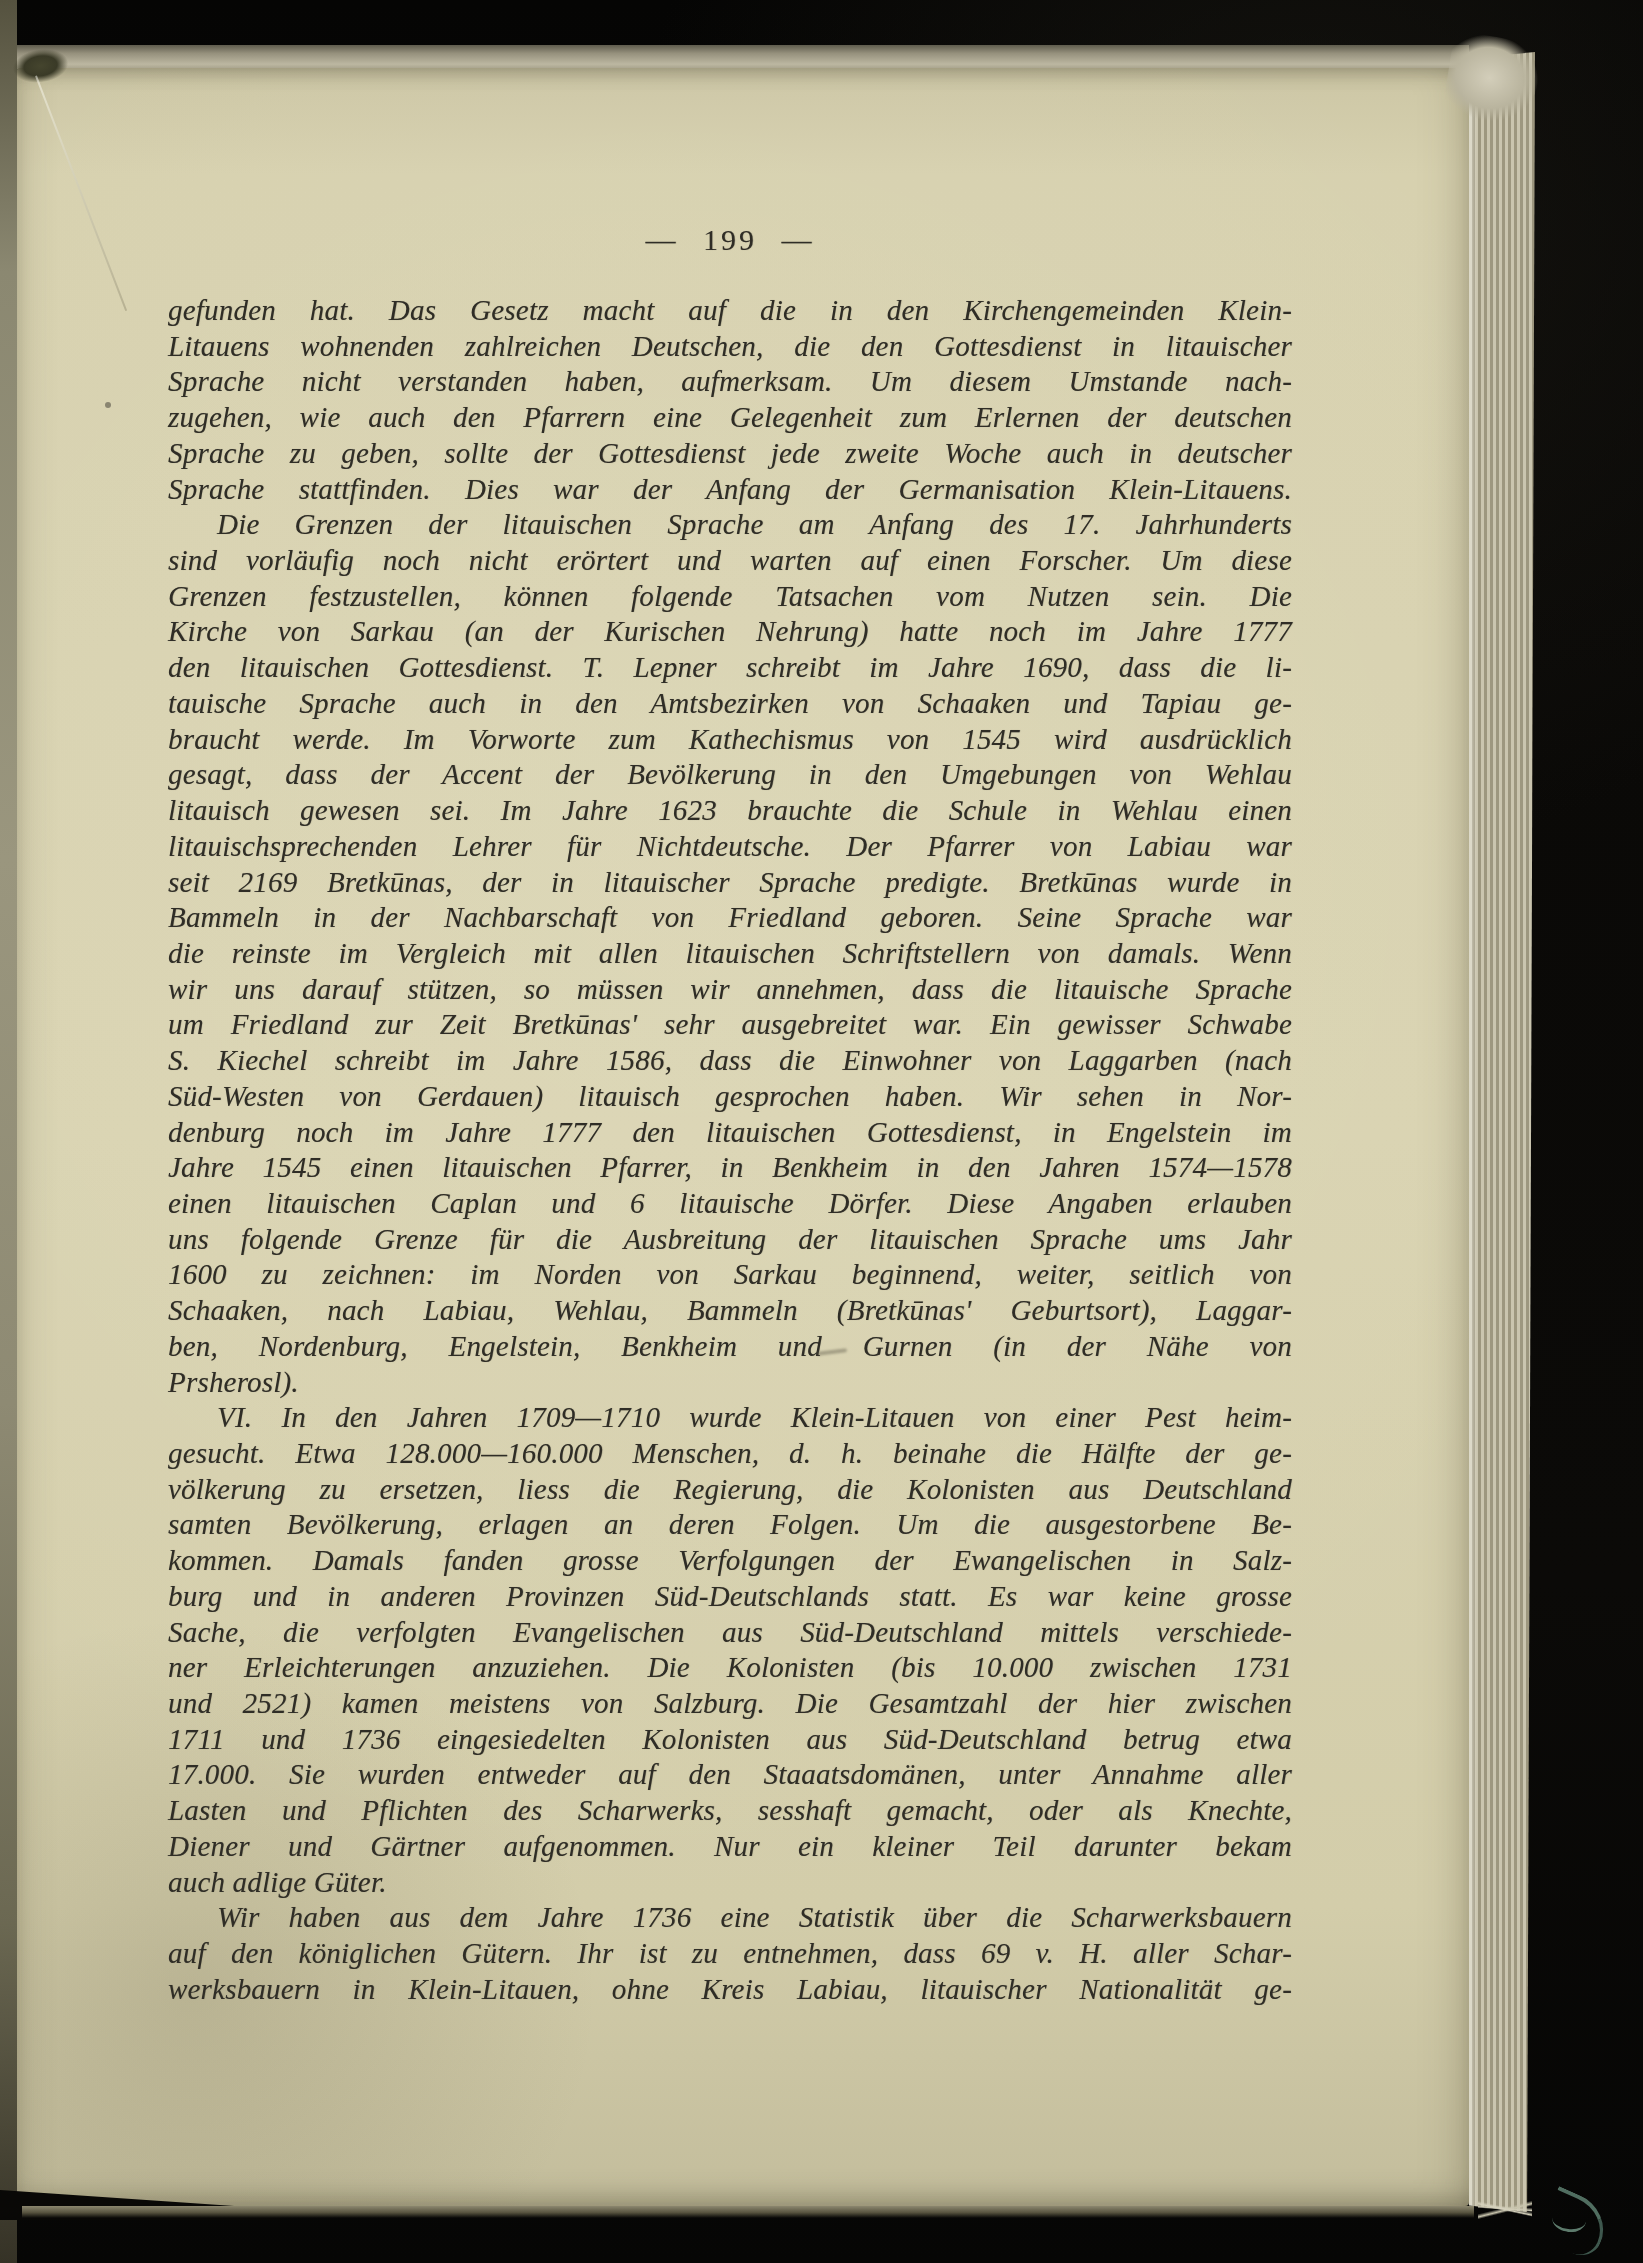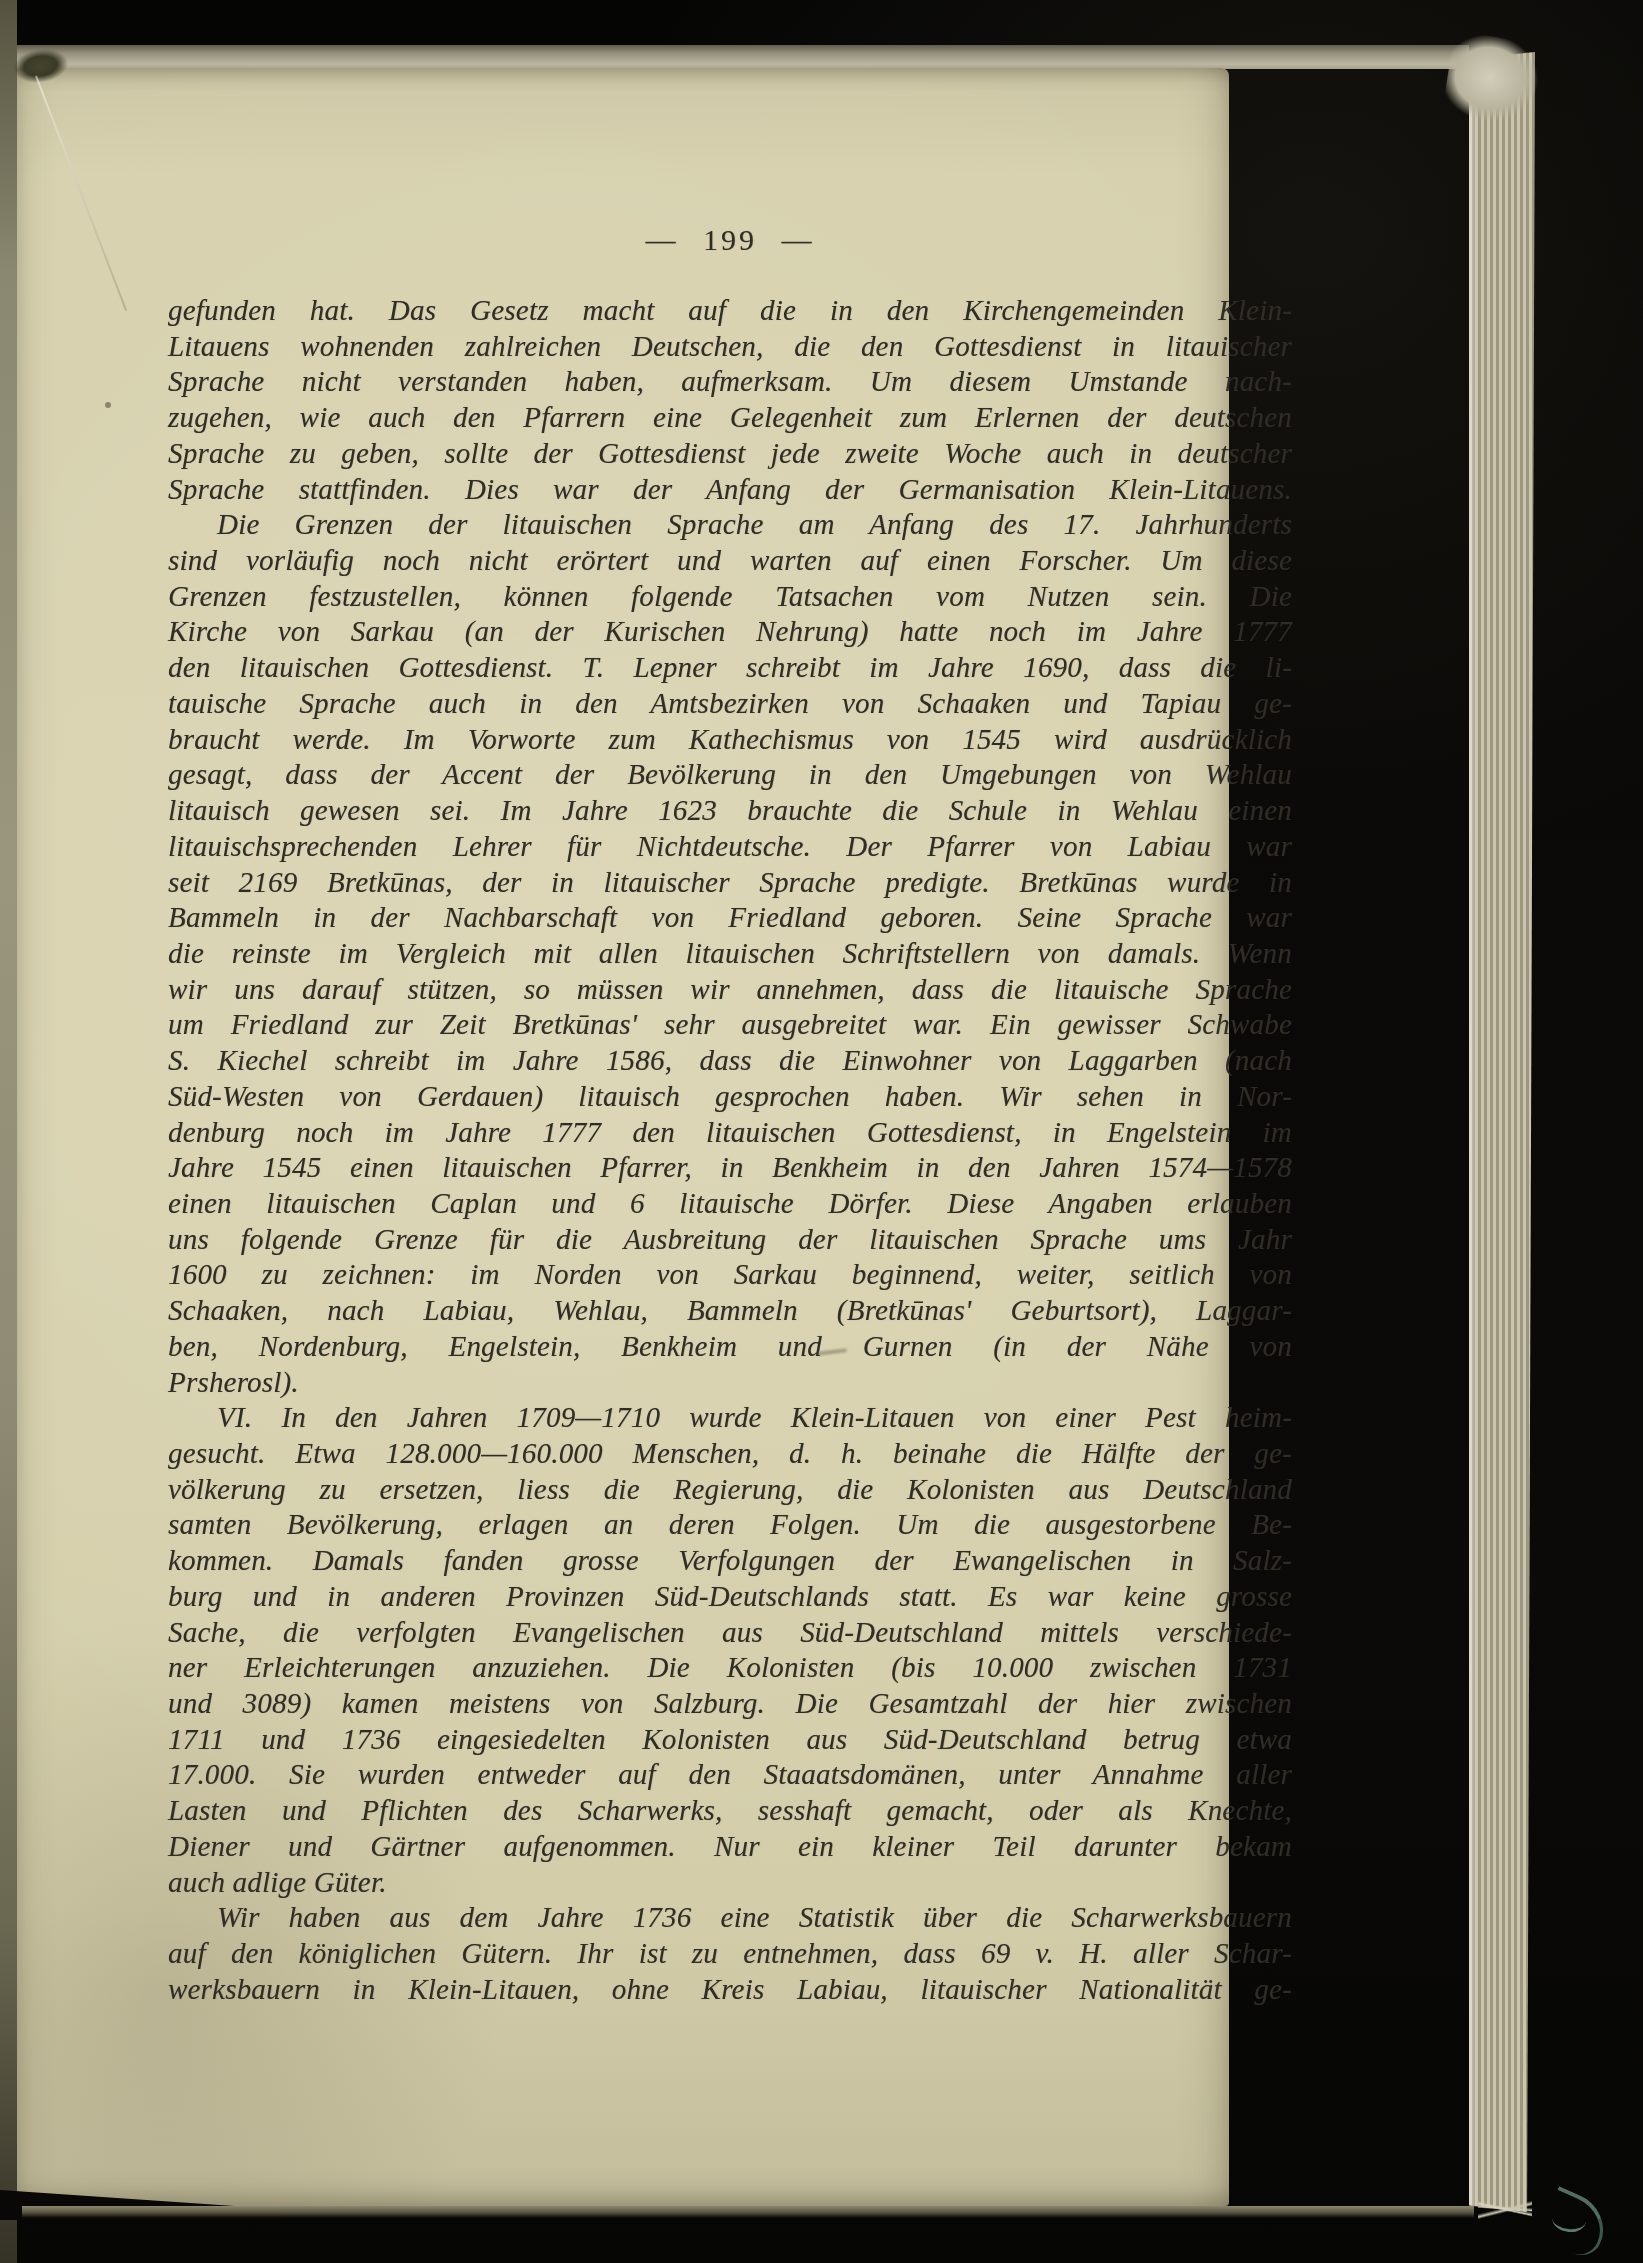--- a/index.html
+++ b/index.html
@@ -24,21 +24,21 @@
   .left-strip{
     position:absolute;left:0;top:0;width:17px;height:2263px;
     background:linear-gradient(180deg,#55523f 0%, #8b8871 12%, #9a967e 38%, #8e8a73 62%, #6b6852 85%, #353226 100%);
   }
   
   .page-top-edge{
     position:absolute;left:17px;top:45px;width:1452px;height:24px;
     background:linear-gradient(180deg,#5f5c4d 0%, #96917d 35%, #bcb7a1 80%, #a6a18b 100%);
   }
   .page{
-    position:absolute;left:17px;top:68px;width:1212px;height:2138px;
+    position:absolute;left:17px;top:68px;width:1452px;height:2138px;
     background:
       radial-gradient(120% 80% at 45% 38%, rgba(255,255,242,.10), rgba(0,0,0,0) 62%),
       radial-gradient(40% 25% at 12% 90%, rgba(90,84,60,.18), rgba(0,0,0,0) 70%),
       linear-gradient(180deg,#ccc6a5 0%, var(--paper) 5%, #d9d3b1 50%, #d3cdaa 86%, var(--paper-dark) 100%);
     border-radius:2px 8px 4px 2px;
     box-shadow:
       inset 0 16px 20px -14px rgba(70,66,48,.45),
       inset -30px 0 44px -26px rgba(92,86,62,.38),
       inset 26px 0 38px -26px rgba(92,86,62,.30),
       inset 0 -24px 30px -20px rgba(70,65,45,.42);
@@ -184,21 +184,21 @@
           </div>
           <div>
             <div class="pline indent">VI. In den Jahren 1709—1710 wurde Klein-Litauen von einer Pest heim-</div>
             <div class="pline">gesucht. Etwa 128.000—160.000 Menschen, d. h. beinahe die Hälfte der ge-</div>
             <div class="pline">völkerung zu ersetzen, liess die Regierung, die Kolonisten aus Deutschland</div>
             <div class="pline">samten Bevölkerung, erlagen an deren Folgen. Um die ausgestorbene Be-</div>
             <div class="pline">kommen. Damals fanden grosse Verfolgungen der Ewangelischen in Salz-</div>
             <div class="pline">burg und in anderen Provinzen Süd-Deutschlands statt. Es war keine grosse</div>
             <div class="pline">Sache, die verfolgten Evangelischen aus Süd-Deutschland mittels verschiede-</div>
             <div class="pline">ner Erleichterungen anzuziehen. Die Kolonisten (bis 10.000 zwischen 1731</div>
-            <div class="pline">und 3089) kamen meistens von Salzburg. Die Gesamtzahl der hier zwischen</div>
+            <div class="pline">und 2521) kamen meistens von Salzburg. Die Gesamtzahl der hier zwischen</div>
             <div class="pline">1711 und 1736 eingesiedelten Kolonisten aus Süd-Deutschland betrug etwa</div>
             <div class="pline">17.000. Sie wurden entweder auf den Staaatsdomänen, unter Annahme aller</div>
             <div class="pline">Lasten und Pflichten des Scharwerks, sesshaft gemacht, oder als Knechte,</div>
             <div class="pline">Diener und Gärtner aufgenommen. Nur ein kleiner Teil darunter bekam</div>
             <div class="pline short">auch adlige Güter.</div>
           </div>
           <div>
             <div class="pline indent">Wir haben aus dem Jahre 1736 eine Statistik über die Scharwerksbauern</div>
             <div class="pline">auf den königlichen Gütern. Ihr ist zu entnehmen, dass 69 v. H. aller Schar-</div>
             <div class="pline">werksbauern in Klein-Litauen, ohne Kreis Labiau, litauischer Nationalität ge-</div>

